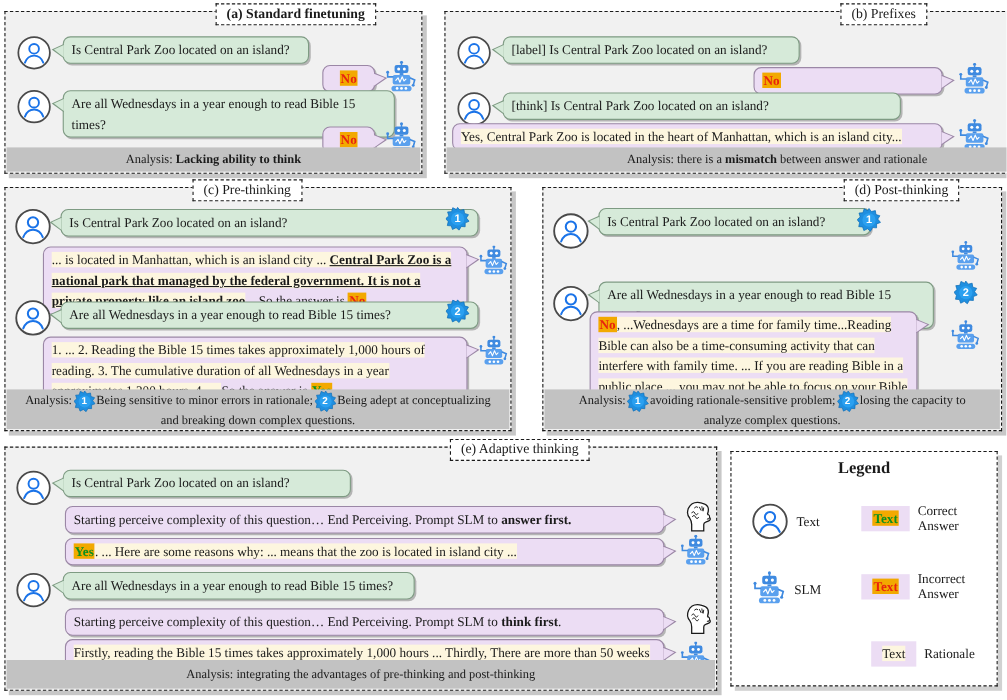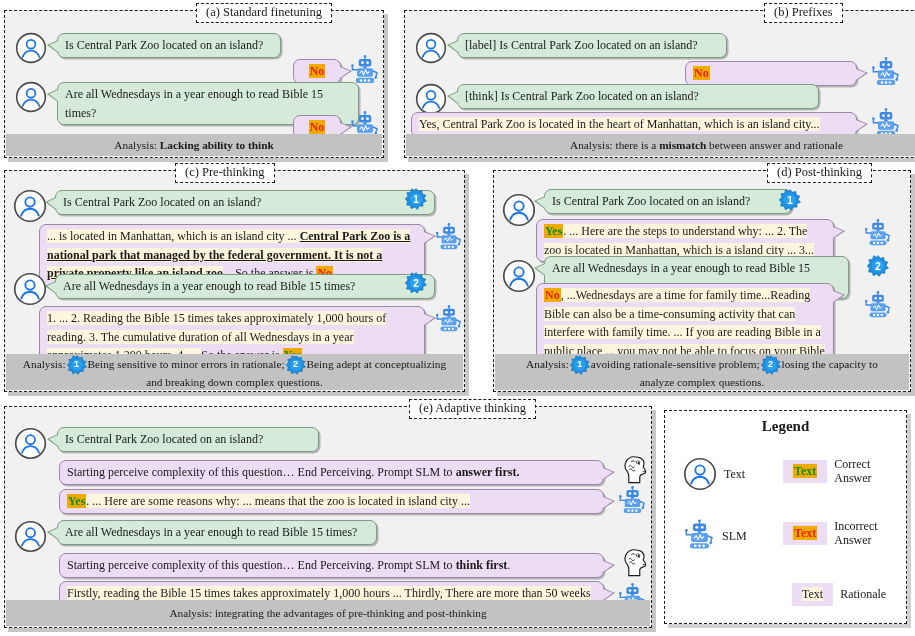--- a/index.html
+++ b/index.html
@@ -203,21 +203,21 @@
       <span class="bad">No</span>
     </div>
     <svg class="ico" style="left:345px;top:100px;width:30px;height:32px;">
         <use href="#sym-robot"></use>
       </svg>
   </div>
   <div class="analysis" style="height:22px;">
     <span class="ln"><span>Analysis: </span><b>Lacking ability to think</b><span></span></span>
   </div>
 </div>
-<div class="panel-title" style="left:196px;top:3px;">
+<div class="panel-title" style="left:196px;top:3px;font-weight:bold;">
   <span>(a) Standard finetuning</span>
 </div>
 
 <div class="panel" id="pb" style="left:404px;top:10px;width:605px;height:148px;">
   <div class="body">
     <svg class="ico" style="left:10px;top:21px;width:32px;height:32px;">
         <use href="#sym-user"></use>
       </svg>
     <div class="bub q tail-l" style="left:52px;top:22px;width:270px;">
       <span>[label] Is Central Park Zoo located on an island?</span>
@@ -328,23 +328,20 @@
     <div class="bub q tail-l" style="left:50px;top:18px;width:248px;">
       <span>Is Central Park Zoo located on an island?</span>
     </div>
     <svg class="badge" style="left:285px;top:18px;">
         <use href="#sym-badge"></use>
       </svg>
     <div class="badge" style="left:285px;top:18px;">
         <span>1</span>
       </div>
 
-    <div class="bub a tail-r" style="left:42px;top:48px;width:298px;">
-      <span class="ok">Yes</span><span class="rat">. ... Here are the steps to understand why: ... 2. The zoo is located in Manhattan, which is a island city ... 3...</span>
-    </div>
     <svg class="ico" style="left:370px;top:48px;width:28px;height:30px;">
         <use href="#sym-robot"></use>
       </svg>
 
     <svg class="ico" style="left:8px;top:88px;width:34px;height:34px;">
         <use href="#sym-user"></use>
       </svg>
     <div class="bub q tail-l" style="left:50px;top:85px;width:305px;">
       <span>Are all Wednesdays in a year enough to read Bible 15 times?</span>
     </div>

